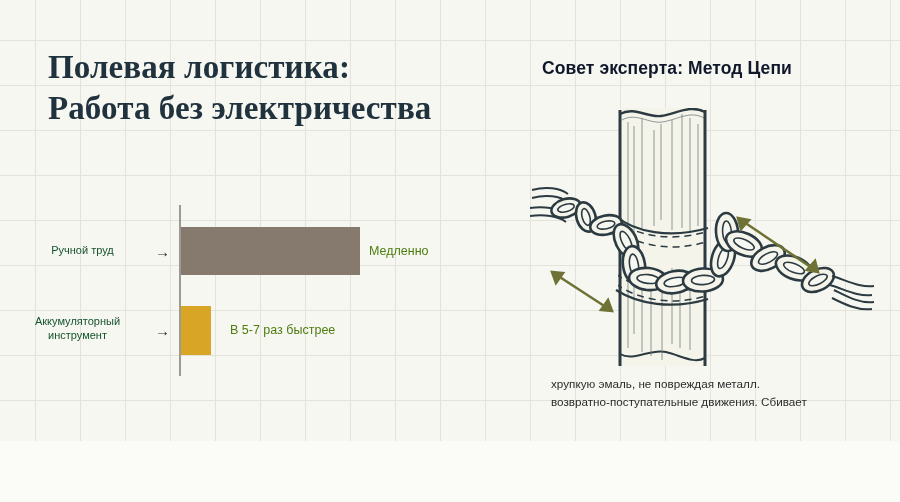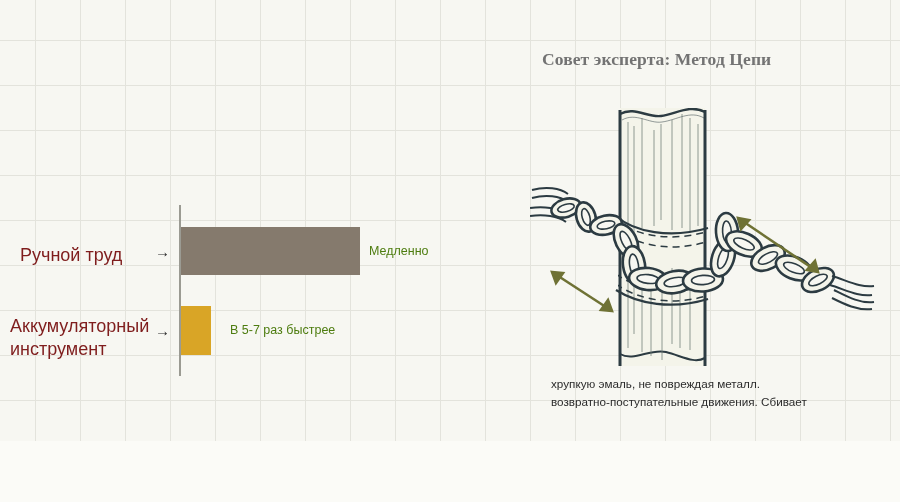--- a/index.html
+++ b/index.html
@@ -80,23 +80,23 @@
   }
   #bar-power {
     left: 181px;
     top: 306px;
     width: 41px;
     height: 49px;
     background: #d9a526;
   }
   .cat-label {
     position: absolute;
-    font-size: 18px;
-    color: #7f1d1d;
-    text-align: left;
+    font-size: 11px;
+    color: #14532d;
+    text-align: center;
     line-height: 1.25;
   }
   #label-manual {
     left: 20px;
     top: 244px;
     width: 125px;
   }
   #label-power {
     left: 10px;
     top: 315px;
@@ -114,25 +114,25 @@
     position: absolute;
     font-size: 12.5px;
     color: #4d7c0f;
   }
   #value-manual { left: 369px; top: 244px; }
   #value-power  { left: 230px; top: 323px; }
   
   #tip-heading {
     position: absolute;
     left: 542px;
-    top: 49px;
-    font-family: Liberation Serif, serif;
+    top: 58px;
+    font-family: Liberation Sans, sans-serif;
     font-weight: bold;
     font-size: 17.5px;
-    color: #737373;
+    color: #0f172a;
     letter-spacing: 0.1px;
   }
   #illustration {
     position: absolute;
     left: 530px;
     top: 108px;
     width: 345px;
     height: 258px;
   }
   #tip-caption {
@@ -147,20 +147,24 @@
   #tip-caption span { display: block; }
 </style>
 </head>
 <body>
 
 <div id="slide">
 
   <div id="grid-canvas"></div>
   <div id="bottom-band"></div>
 
+  <div id="headline">
+    <span class="l1">Полевая логистика:</span>
+    <span class="l2">Работа без электричества</span>
+  </div>
 
   <div id="chart">
 
     <div id="axis-line" style="background: rgb(155, 155, 147);"></div>
 
     <div class="cat-label" id="label-manual">
       <span>Ручной труд</span>
     </div>
     <div class="cat-arrow" id="arrow-manual">→</div>
     <div class="bar" id="bar-manual" style="width: 179px; left: 181px; background: rgb(133, 122, 109);"></div>

